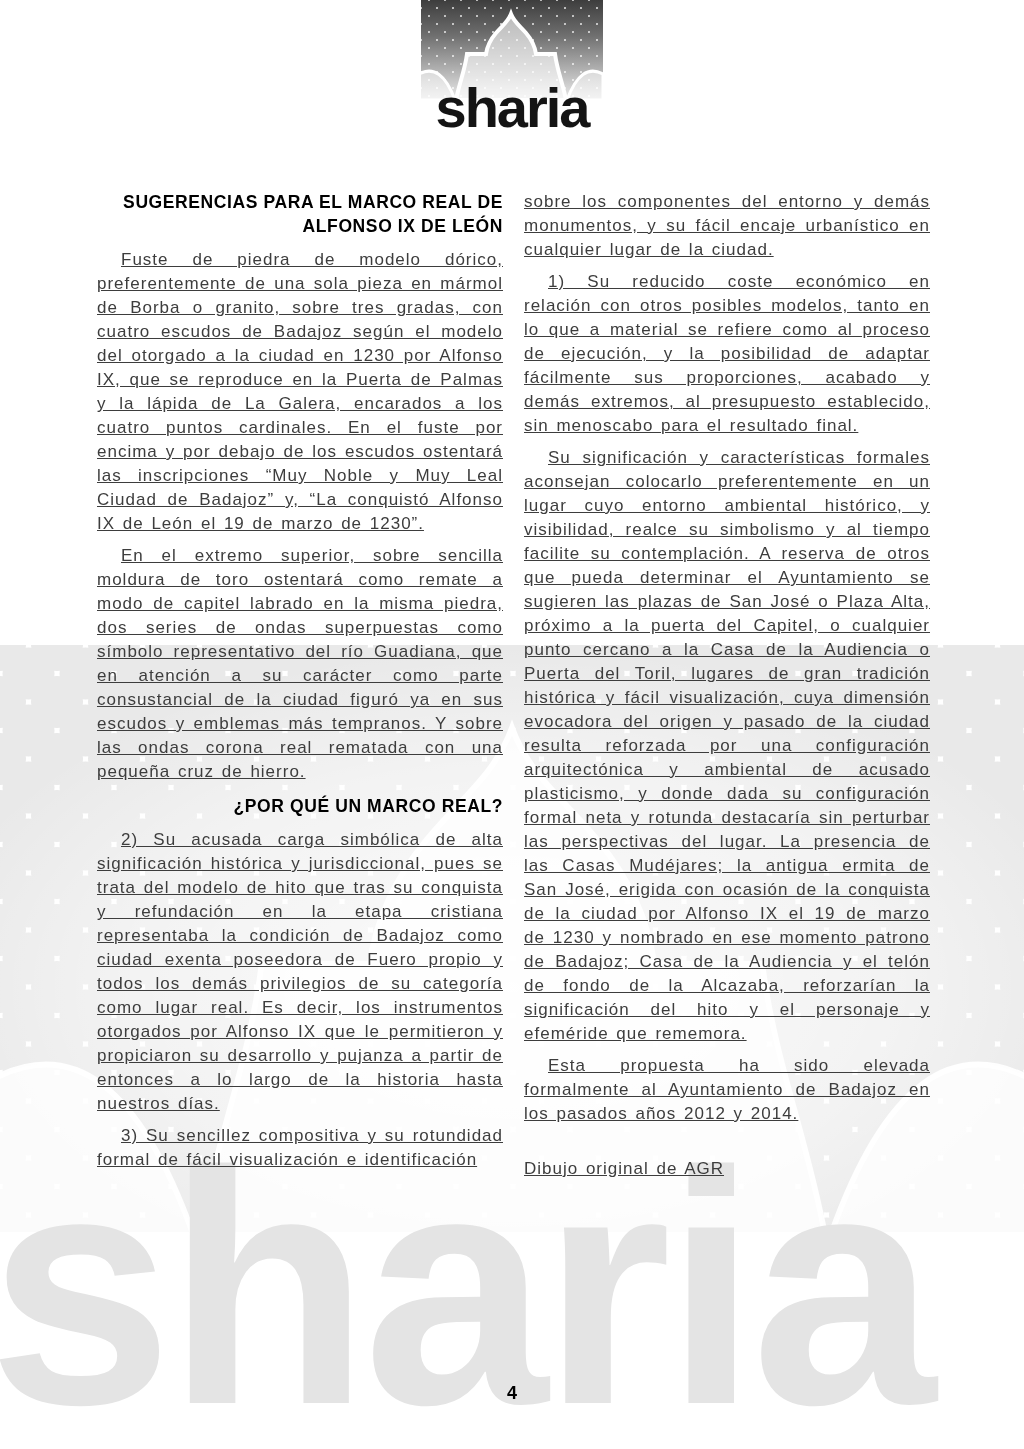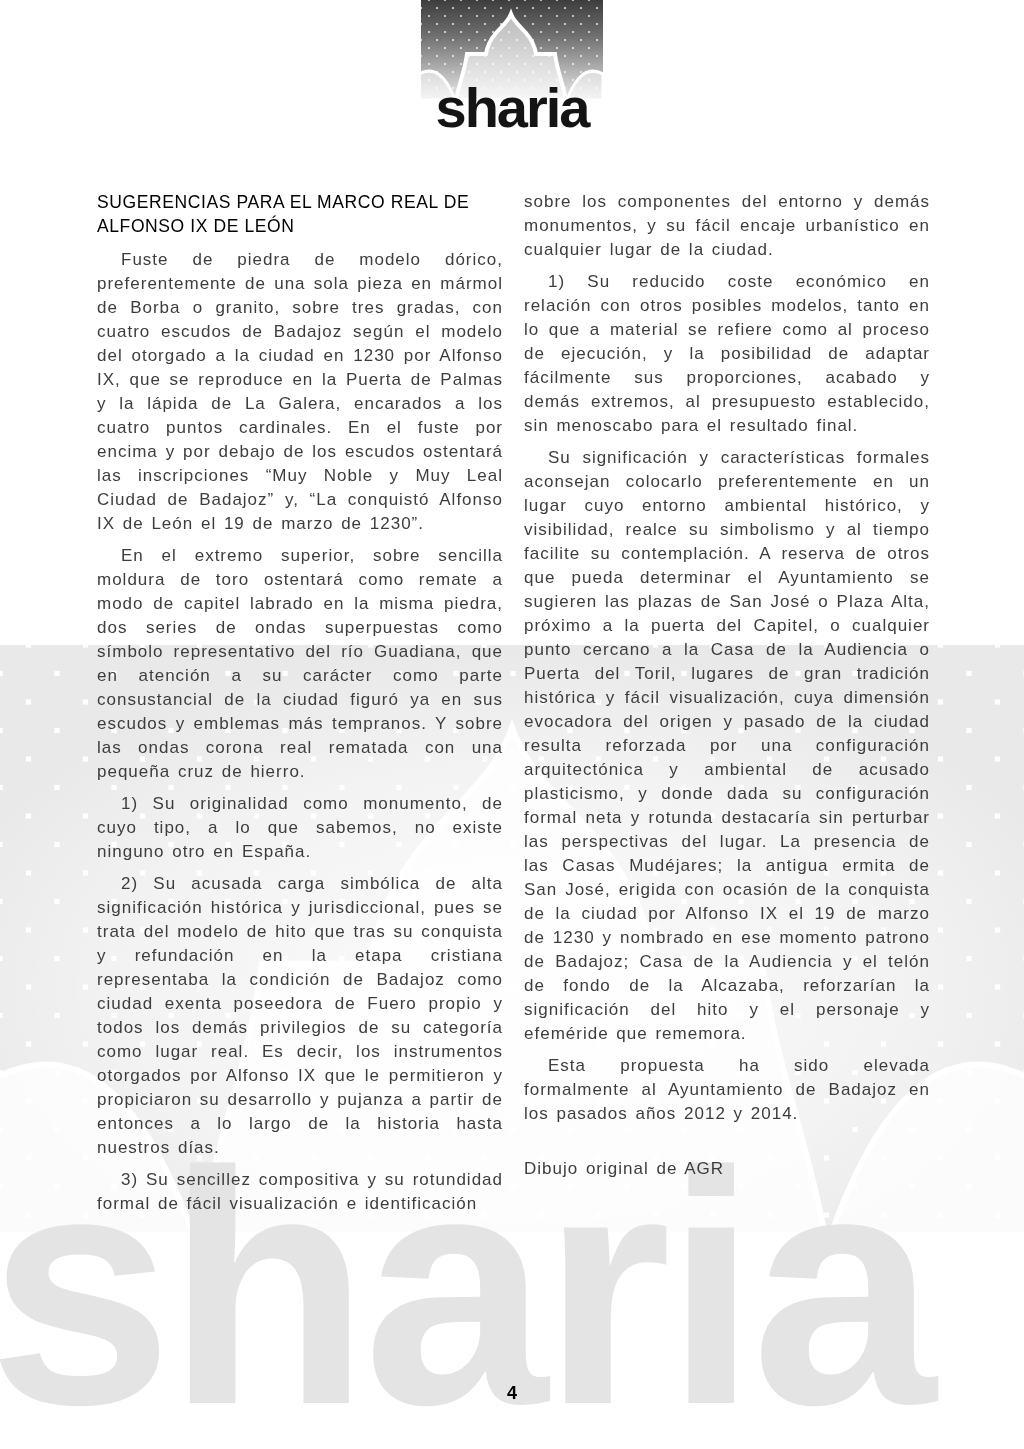--- a/index.html
+++ b/index.html
@@ -23,28 +23,28 @@
     font-size:56px;font-weight:700;letter-spacing:-2px;line-height:1;
     color:#141414;white-space:nowrap;
   }
   
   .content{
     position:absolute;left:97px;top:190px;width:833px;z-index:1;
     display:flex;gap:21px;
   }
   .col{width:406px;}
   .col h2{
-    font-size:17.5px;line-height:24px;font-weight:400;color:#000;
-    margin:10px 0 10px;letter-spacing:.6px;
+    font-size:17.5px;line-height:24px;font-weight:700;color:#000;
+    margin:10px 0 10px;letter-spacing:.6px;text-align:right;
   }
   .col h2.first{margin-top:0;}
   .col p{
     margin:0 0 8px;font-size:17px;line-height:24px;color:#3d3d3d;
     text-align:justify;text-indent:24px;letter-spacing:1px;word-spacing:2px;
-    hyphens:auto;-webkit-hyphens:auto;
+    hyphens:auto;text-decoration:underline;-webkit-hyphens:auto;
   }
   .col p.noindent{text-indent:0;}
   .col p.credit{text-indent:0;margin-top:31px;}
   
   .page-number{
     position:absolute;left:0;top:1383px;width:100%;text-align:center;
     font-size:18px;font-weight:700;color:#000;z-index:2;
   }
 </style>
 </head>
@@ -144,21 +144,21 @@
       </g>
     </svg>
     <div class="brand-title">sharia</div>
   </div>
 
   <div class="content">
     <div class="col">
       <h2 class="first">SUGERENCIAS PARA EL MARCO REAL DE ALFONSO IX DE LEÓN</h2>
       <p>Fuste de piedra de modelo dórico, preferentemente de una sola pieza en mármol de Borba o granito, sobre tres gradas, con cuatro escudos de Badajoz según el modelo del otorgado a la ciudad en 1230 por Alfonso IX, que se reproduce en la Puerta de Palmas y la lápida de La Galera, encarados a los cuatro puntos cardinales. En el fuste por encima y por debajo de los escudos ostentará las inscripciones “Muy Noble y Muy Leal Ciudad de Badajoz” y, “La conquistó Alfonso IX de León el 19 de marzo de 1230”.</p>
       <p>En el extremo superior, sobre sencilla moldura de toro ostentará como remate a modo de capitel labrado en la misma piedra, dos series de ondas superpuestas como símbolo representativo del río Guadiana, que en atención a su carácter como parte consustancial de la ciudad figuró ya en sus escudos y emblemas más tempranos. Y sobre las ondas corona real rematada con una pequeña cruz de hierro.</p>
-      <p>1) Su originalidad como monumento, de cuyo tipo, a lo que sabemos, no existe ninguno otro en España.</p>
+      <h2>¿POR QUÉ UN MARCO REAL?</h2>
       <p>2) Su acusada carga simbólica de alta significación histórica y jurisdiccional, pues se trata del modelo de hito que tras su conquista y refundación en la etapa cristiana representaba la condición de Badajoz como ciudad exenta poseedora de Fuero propio y todos los demás privilegios de su categoría como lugar real. Es decir, los instrumentos otorgados por Alfonso IX que le permitieron y propiciaron su desarrollo y pujanza a partir de entonces a lo largo de la historia hasta nuestros días.</p>
       <p>3) Su sencillez compositiva y su rotundidad formal de fácil visualización e identificación</p>
     </div>
     <div class="col">
       <p class="noindent">sobre los componentes del entorno y demás monumentos, y su fácil encaje urbanístico en cualquier lugar de la ciudad.</p>
       <p>1) Su reducido coste económico en relación con otros posibles modelos, tanto en lo que a material se refiere como al proceso de ejecución, y la posibilidad de adaptar fácilmente sus proporciones, acabado y demás extremos, al presupuesto establecido, sin menoscabo para el resultado final.</p>
       <p>Su significación y características formales aconsejan colocarlo preferentemente en un lugar cuyo entorno ambiental histórico, y visibilidad, realce su simbolismo y al tiempo facilite su contemplación. A reserva de otros que pueda determinar el Ayuntamiento se sugieren las plazas de San José o Plaza Alta, próximo a la puerta del Capitel, o cualquier punto cercano a la Casa de la Audiencia o Puerta del Toril, lugares de gran tradición histórica y fácil visualización, cuya dimensión evocadora del origen y pasado de la ciudad resulta reforzada por una configuración arquitectónica y ambiental de acusado plasticismo, y donde dada su configuración formal neta y rotunda destacaría sin perturbar las perspectivas del lugar. La presencia de las Casas Mudéjares; la antigua ermita de San José, erigida con ocasión de la conquista de la ciudad por Alfonso IX el 19 de marzo de 1230 y nombrado en ese momento patrono de Badajoz; Casa de la Audiencia y el telón de fondo de la Alcazaba, reforzarían la significación del hito y el personaje y efeméride que rememora.</p>
       <p>Esta propuesta ha sido elevada formalmente al Ayuntamiento de Badajoz en los pasados años 2012 y 2014.</p>
       <p class="credit">Dibujo original de AGR</p>
     </div>

